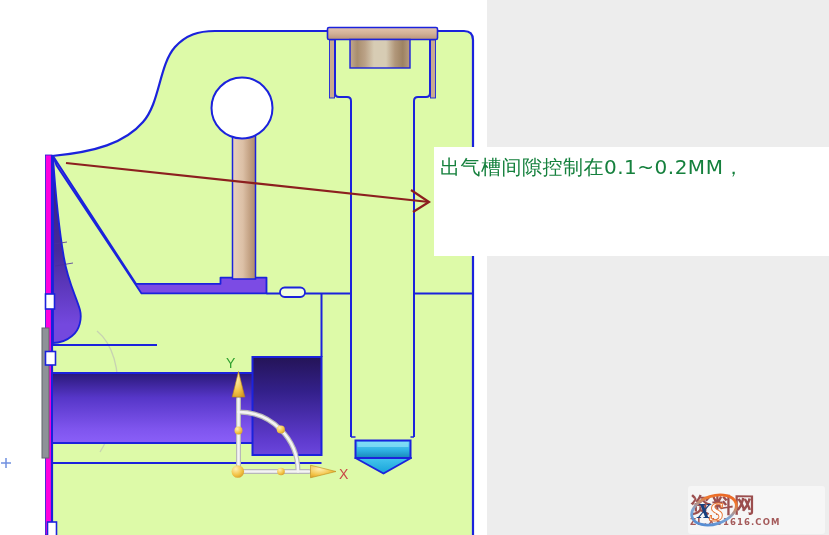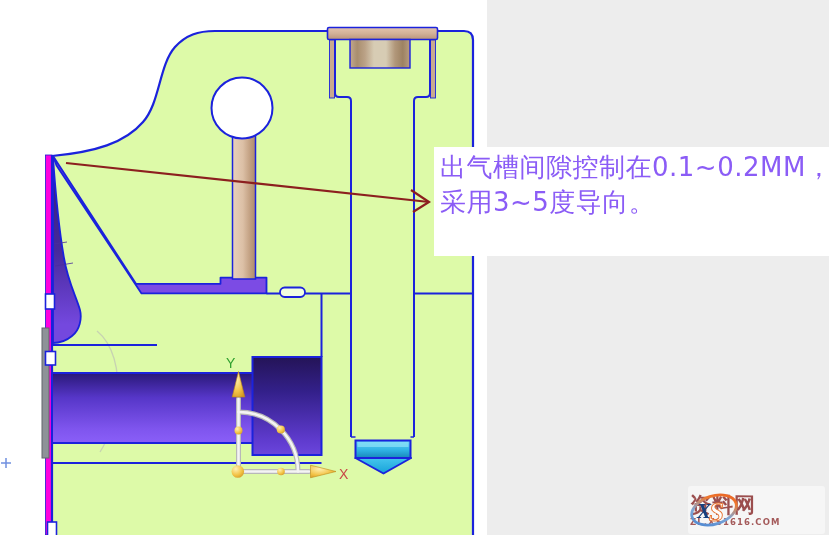--- a/index.html
+++ b/index.html
@@ -1,21 +1,21 @@
 <!DOCTYPE html>
 <html><head>
 <meta charset="utf-8">
 <style>
   html,body{margin:0;padding:0;background:#fff;}
   .stage{position:relative;width:829px;height:535px;overflow:hidden;
          font-family:"DejaVu Sans","Liberation Sans",sans-serif;}
   .stage svg{position:absolute;left:0;top:0;}
   .callout{position:absolute;left:434px;top:147px;width:395px;height:109px;
            background:#ffffff;box-sizing:border-box;padding:3px 0 0 6px;}
-  .callout .line{font-size:26px;line-height:34.5px;color:#8b5cf6;
+  .callout .line{font-size:20px;line-height:34.5px;color:#15803d;
                  letter-spacing:0.5px;white-space:nowrap;}
   .watermark{position:absolute;left:688px;top:486px;width:137px;height:48px;
              background:#f6f6f6;border-radius:3px;display:flex;align-items:center;}
   .wm-text{display:flex;flex-direction:column;justify-content:center;margin-left:2px;}
   .wm-name{font-size:21px;font-weight:bold;color:#9b4e4e;line-height:22px;letter-spacing:1px;}
   .wm-url{font-size:8.5px;font-weight:bold;color:#a45a5a;letter-spacing:1.1px;margin-top:1px;}
 </style>
 </head>
 <body>
 
@@ -144,21 +144,20 @@
   </g>
 
   <path d="M 1,463 H 11 M 6,458 V 468" stroke="#7090E0" stroke-width="1.5"></path>
 
   <path d="M 66,163 L 429,202" stroke="#8C1F1F" stroke-width="2.2" fill="none"></path>
   <path d="M 411,190 L 429,202 L 413,212" stroke="#8C1F1F" stroke-width="2.2" fill="none" stroke-linejoin="miter"></path>
 </svg>
 
 <div class="callout">
   <div class="line">出气槽间隙控制在0.1~0.2MM，</div>
-  <div class="line">采用3~5度导向。</div>
 </div>
 
 <div class="watermark">
   <svg width="52" height="48" viewBox="0 0 52 48">
     <defs>
       <linearGradient id="wmGrad" x1="0" y1="1" x2="1" y2="0">
         <stop offset="0" stop-color="#3F7ECF"></stop>
             <stop offset="0.4" stop-color="#7FA8D8"></stop>
         <stop offset="0.72" stop-color="#EE7A30"></stop>
             <stop offset="1" stop-color="#E8571C"></stop>

